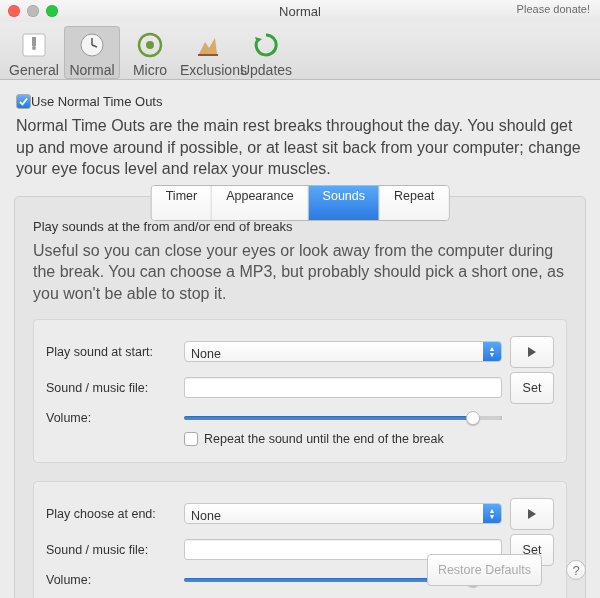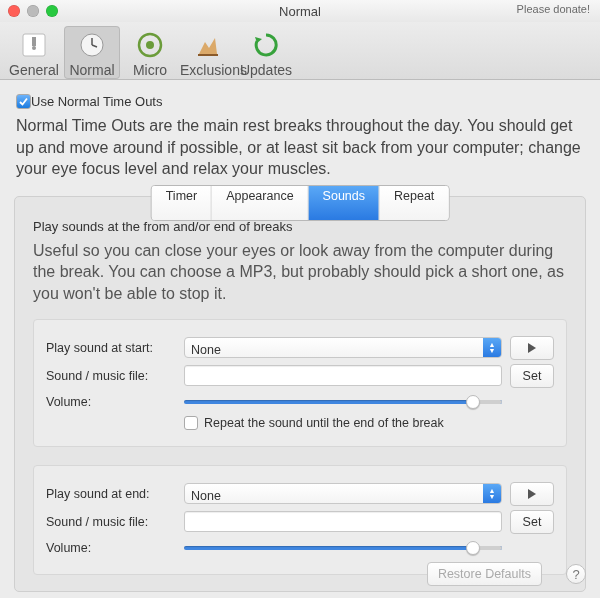--- a/index.html
+++ b/index.html
@@ -122,21 +122,21 @@
     background:linear-gradient(#5aa8f6,#2a7ae2);
     border-radius:0 3px 3px 0;
     display:flex; flex-direction:column; align-items:center; justify-content:center;
     color:#fff; font-size:7px; line-height:6px;
   }
   .textfield{
     flex:1; height:21px; background:#fff; border:1px solid #c8c8c8; border-radius:3px;
     box-shadow: inset 0 1px 1px rgba(0,0,0,.07);
   }
   .btn {
-    height:24px; min-width:44px; padding:0 10px;
+    height:32px; min-width:44px; padding:0 10px;
     background:linear-gradient(#ffffff,#f1f1f1);
     border:1px solid #c6c6c6; border-radius:4px;
     font-size:12.5px; color:#333;
     display:flex; align-items:center; justify-content:center;
     cursor:pointer;
   }
   .playicon { width:0;height:0;border-left:8px solid #555;border-top:5px solid transparent;border-bottom:5px solid transparent;}
   .slider {
     flex:1; height:20px; position:relative; display:flex; align-items:center;
   }
@@ -282,21 +282,21 @@
           <div class="flabel"></div>
           <div style="display:flex;align-items:center;gap:6px;">
             <div class="minicheck"></div>
             <span style="font-size:12.5px;">Repeat the sound until the end of the break</span>
           </div>
         </div>
       </div>
 
       <div class="groupbox" style="margin-bottom:0;">
         <div class="frow">
-          <div class="flabel">Play sound at end:</div>
+          <div class="flabel">Play choose at end:</div>
           <div class="select">
             <span>None</span>
             <div class="arrows">▲<br>▼</div>
           </div>
           <div class="btn">
               <div class="playicon"></div>
             </div>
         </div>
         <div class="frow">
           <div class="flabel">Sound / music file:</div>

